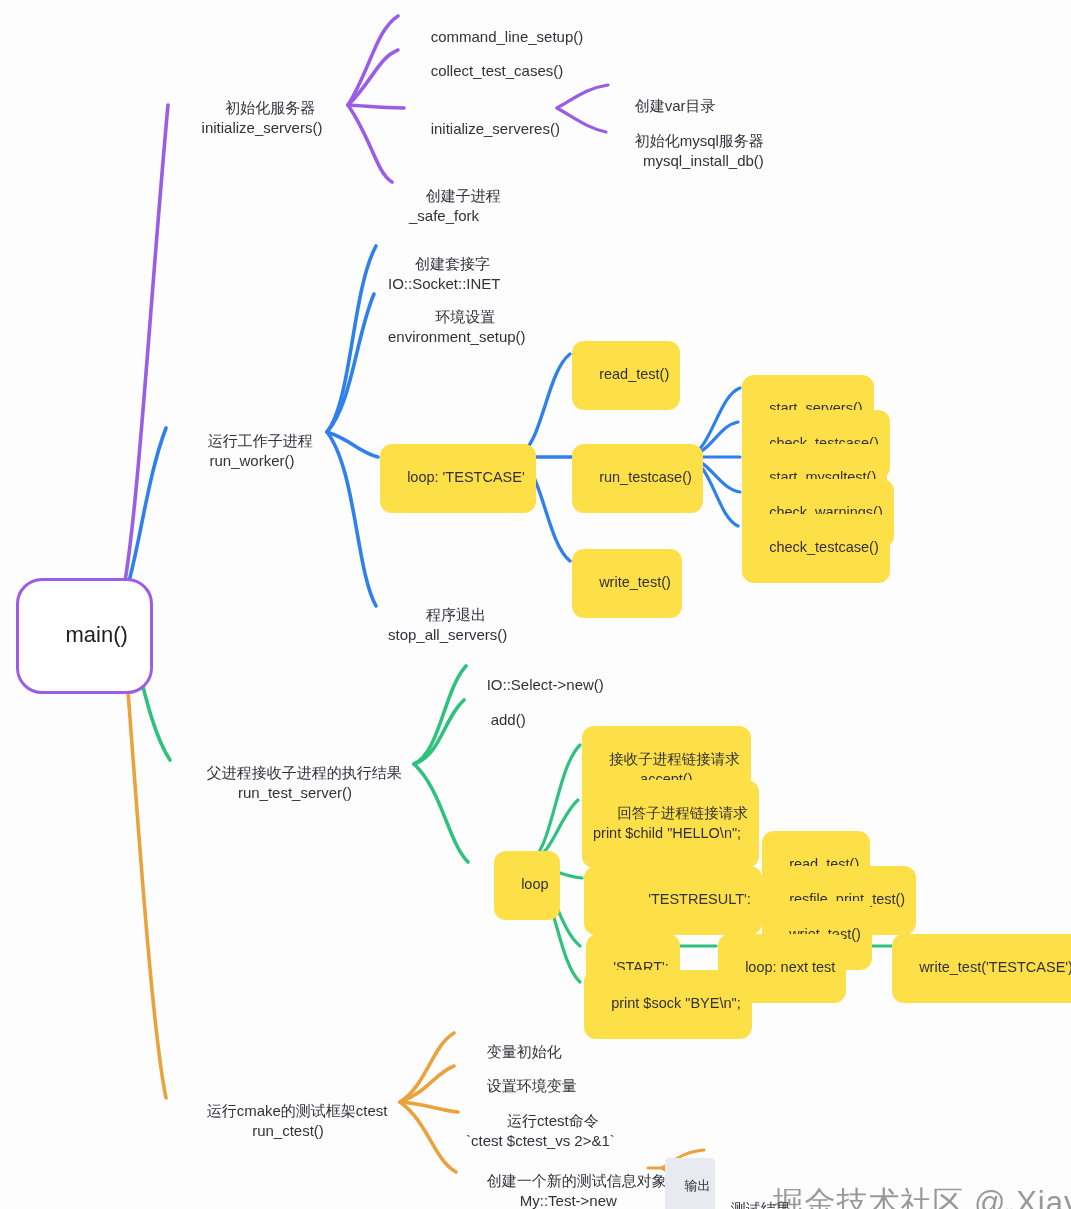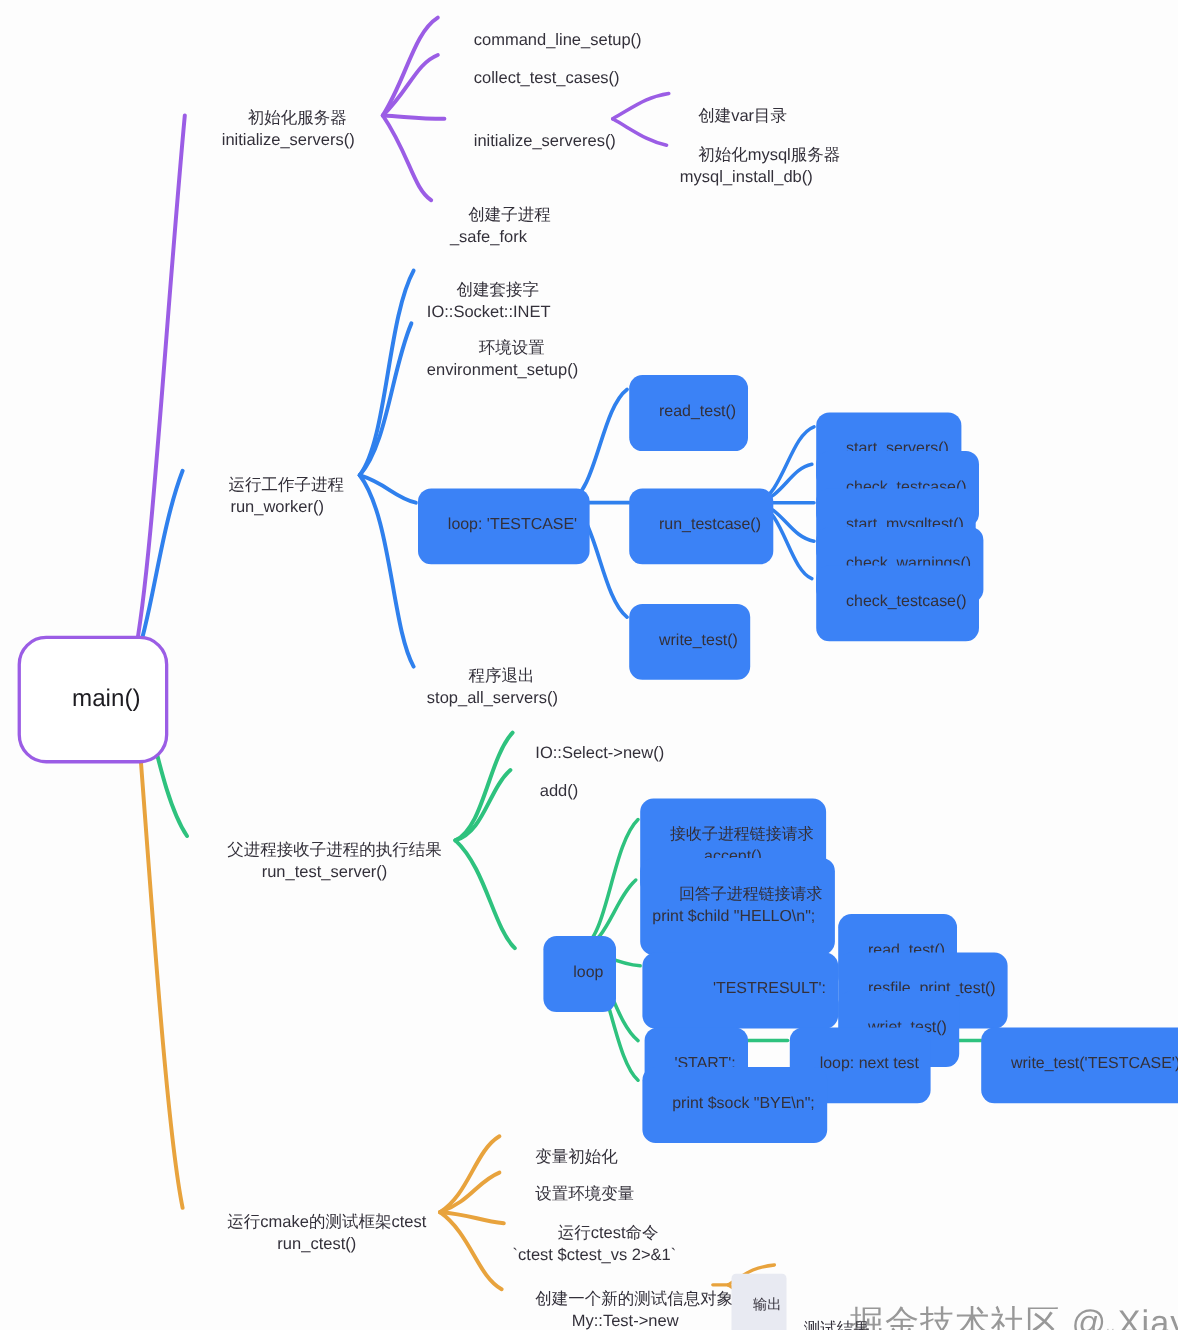--- a/index.html
+++ b/index.html
@@ -24,21 +24,21 @@
   .node {
     position: absolute;
     color: #33303a;
     font-size: 15px;
     line-height: 1.33;
     white-space: pre;
     text-align: center;
   }
   .node.plain { background: transparent; }
   .node.pill {
-    background: #3b82f6;
+    background: #fde047;
     border-radius: 12px;
     padding: 5px 11px 6px 11px;
     font-size: 14.5px;
   }
   .node.root {
     background: #ffffff;
     border: 3px solid #9b5de5;
     border-radius: 26px;
     padding: 10px 22px 12px 22px;
     font-size: 22px;
@@ -149,21 +149,21 @@
   </div>
   <div class="node plain" style="left:414px; top:41px;">
     <span>collect_test_cases()</span>
   </div>
   <div class="node plain" style="left:414px; top:99px;">
     <span>initialize_serveres()</span>
   </div>
   <div class="node plain" style="left:618px; top:76px;">
     <span>创建var目录</span>
   </div>
-  <div class="node plain" style="left:618px; top:111px; text-align:left;">
+  <div class="node plain" style="left:618px; top:111px; text-align:right;">
     <span>初始化mysql服务器
 mysql_install_db()</span>
   </div>
   <div class="node plain" style="left:409px; top:166px; text-align:left;">
     <span>创建子进程
 _safe_fork</span>
   </div>
 
   <div class="node plain" style="left:182px; top:411px; width:140px;">
     <span>运行工作子进程

